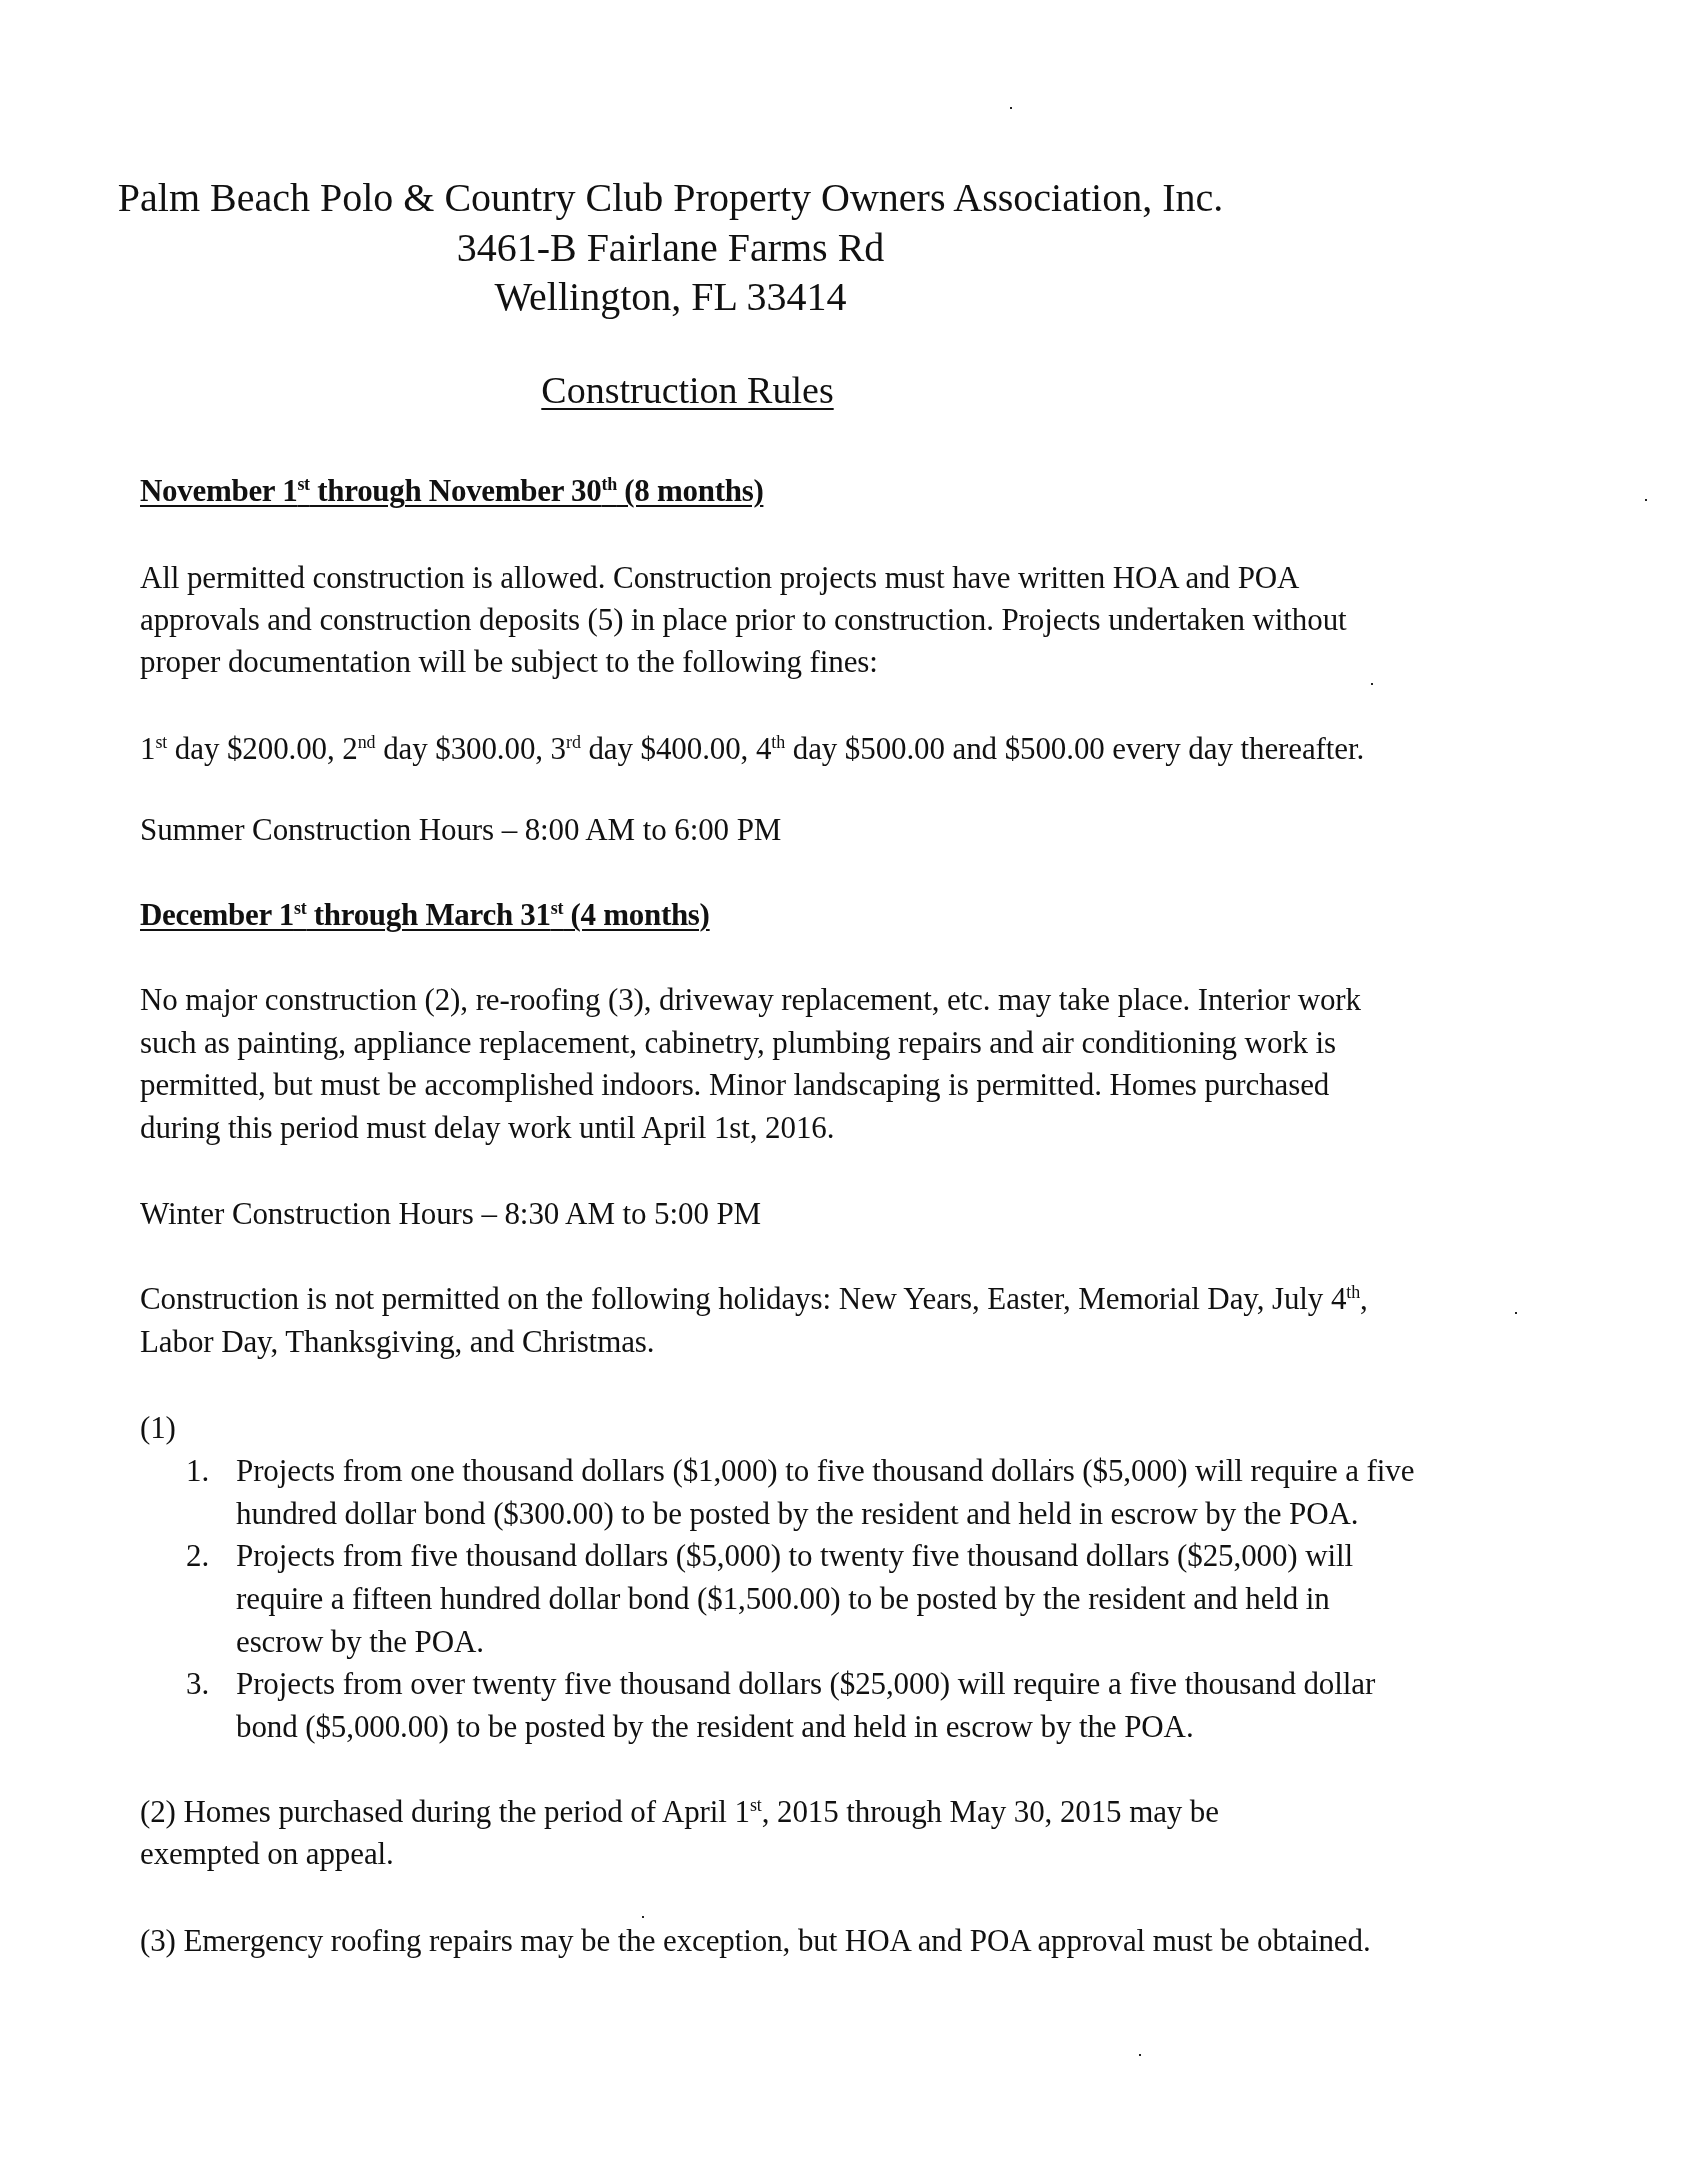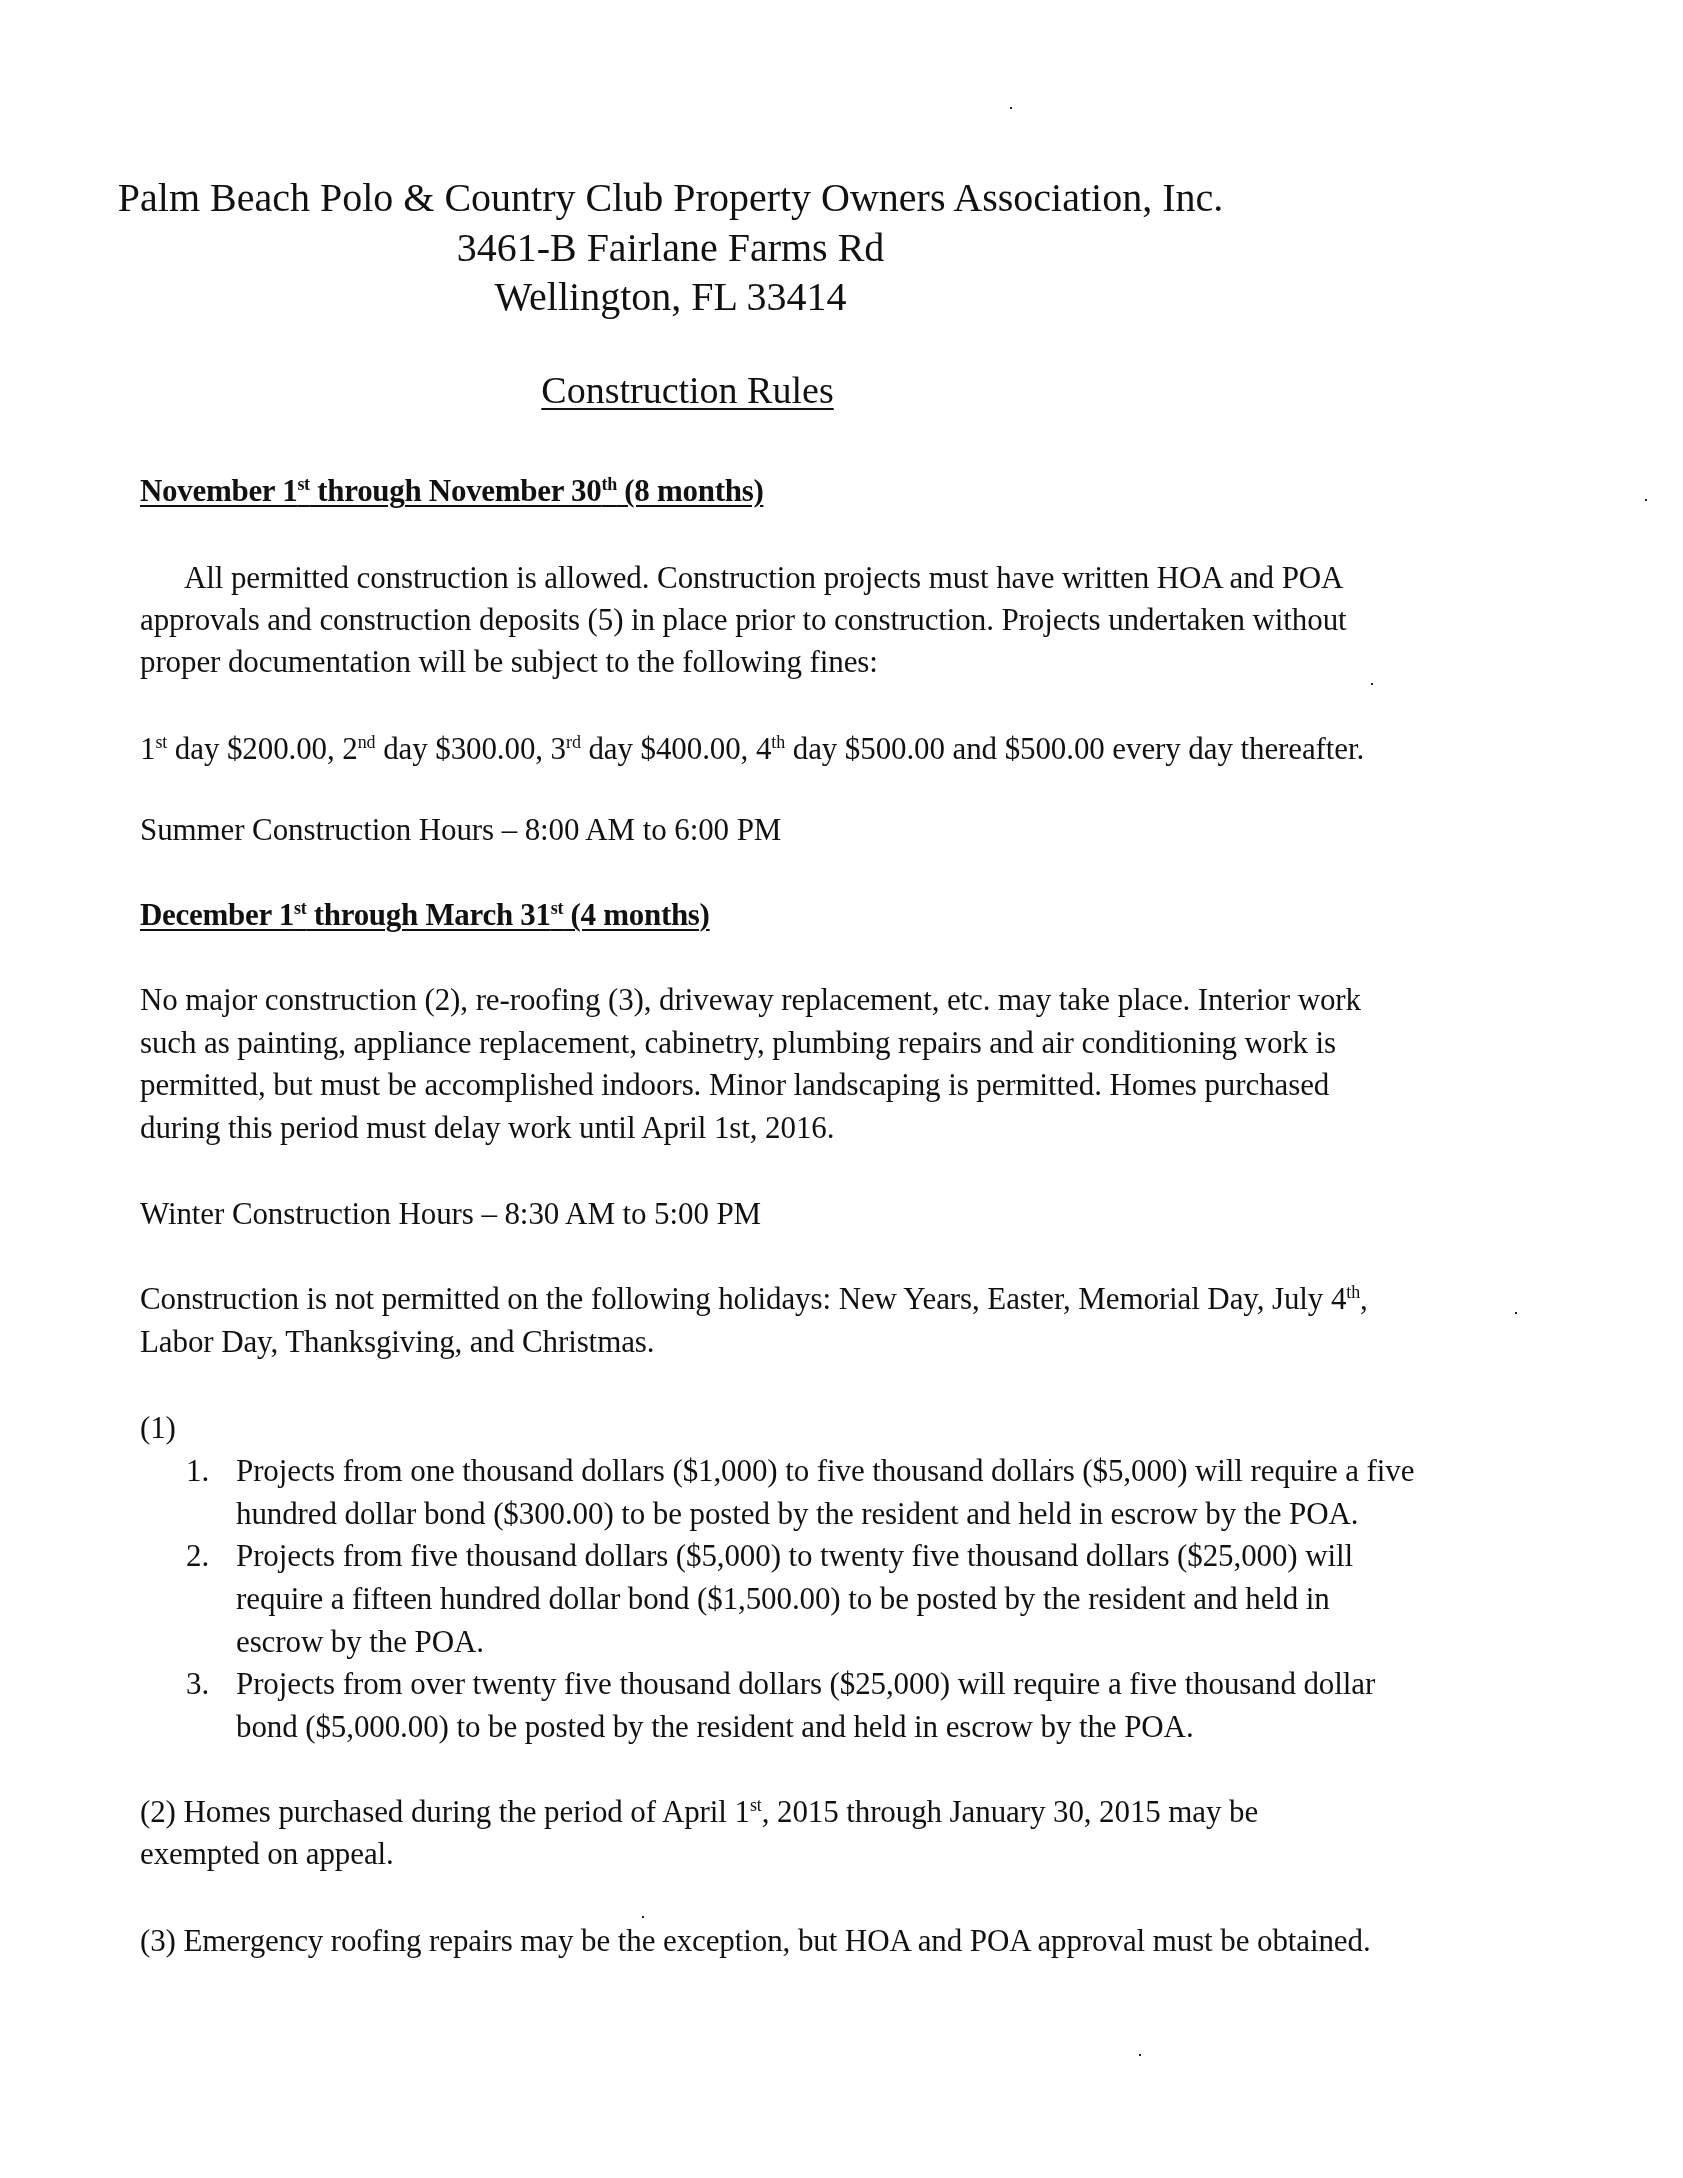--- a/index.html
+++ b/index.html
@@ -21,21 +21,21 @@
 <div class="line hdr" style="top:174px;">Palm Beach Polo &amp; Country Club Property Owners Association, Inc.</div>
 <div class="line hdr" style="top:224px;">3461-B Fairlane Farms Rd</div>
 <div class="line hdr" style="top:273px;">Wellington, FL 33414</div>
 
 <div class="line title" style="top:368px;">Construction Rules</div>
 
 <div class="line sec" style="top:473px;">
   <span>November 1</span><sup>st</sup><span> through November 30</span><sup>th</sup><span> (8 months)</span>
 </div>
 
-<div class="line body" style="top:560px;margin-left:44px;">All permitted construction is allowed. Construction projects must have written HOA and POA</div>
+<div class="line body" style="top:560px;">All permitted construction is allowed. Construction projects must have written HOA and POA</div>
 <div class="line body" style="top:602px;">approvals and construction deposits (5) in place prior to construction. Projects undertaken without</div>
 <div class="line body" style="top:644px;">proper documentation will be subject to the following fines:</div>
 
 <div class="line body" style="top:731px;">
   <span>1</span><sup>st</sup><span> day $200.00, 2</span><sup>nd</sup><span> day $300.00, 3</span><sup>rd</sup><span> day $400.00, 4</span><sup>th</sup><span> day $500.00 and $500.00 every day thereafter.</span>
 </div>
 
 <div class="line body" style="top:812px;">Summer Construction Hours – 8:00 AM to 6:00 PM</div>
 
 <div class="line sec" style="top:897px;">
@@ -63,21 +63,21 @@
 <div class="line num" style="top:1538px;">2.</div>
 <div class="line item" style="top:1538px;">Projects from five thousand dollars ($5,000) to twenty five thousand dollars ($25,000) will</div>
 <div class="line item" style="top:1581px;">require a fifteen hundred dollar bond ($1,500.00) to be posted by the resident and held in</div>
 <div class="line item" style="top:1624px;">escrow by the POA.</div>
 
 <div class="line num" style="top:1666px;">3.</div>
 <div class="line item" style="top:1666px;">Projects from over twenty five thousand dollars ($25,000) will require a five thousand dollar</div>
 <div class="line item" style="top:1709px;">bond ($5,000.00) to be posted by the resident and held in escrow by the POA.</div>
 
 <div class="line body" style="top:1794px;">
-  <span>(2) Homes purchased during the period of April 1</span><sup>st</sup><span>, 2015 through January 30, 2015 may be</span>
+  <span>(2) Homes purchased during the period of April 1</span><sup>st</sup><span>, 2015 through May 30, 2015 may be</span>
 </div>
 <div class="line body" style="top:1836px;">exempted on appeal.</div>
 
 <div class="line body" style="top:1923px;">(3) Emergency roofing repairs may be the exception, but HOA and POA approval must be obtained.</div>
 
 <div class="speck" style="left:1010px;top:107px;"></div>
 <div class="speck" style="left:1645px;top:499px;"></div>
 <div class="speck" style="left:1371px;top:683px;"></div>
 <div class="speck" style="left:1515px;top:1312px;"></div>
 <div class="speck" style="left:1049px;top:1459px;"></div>

